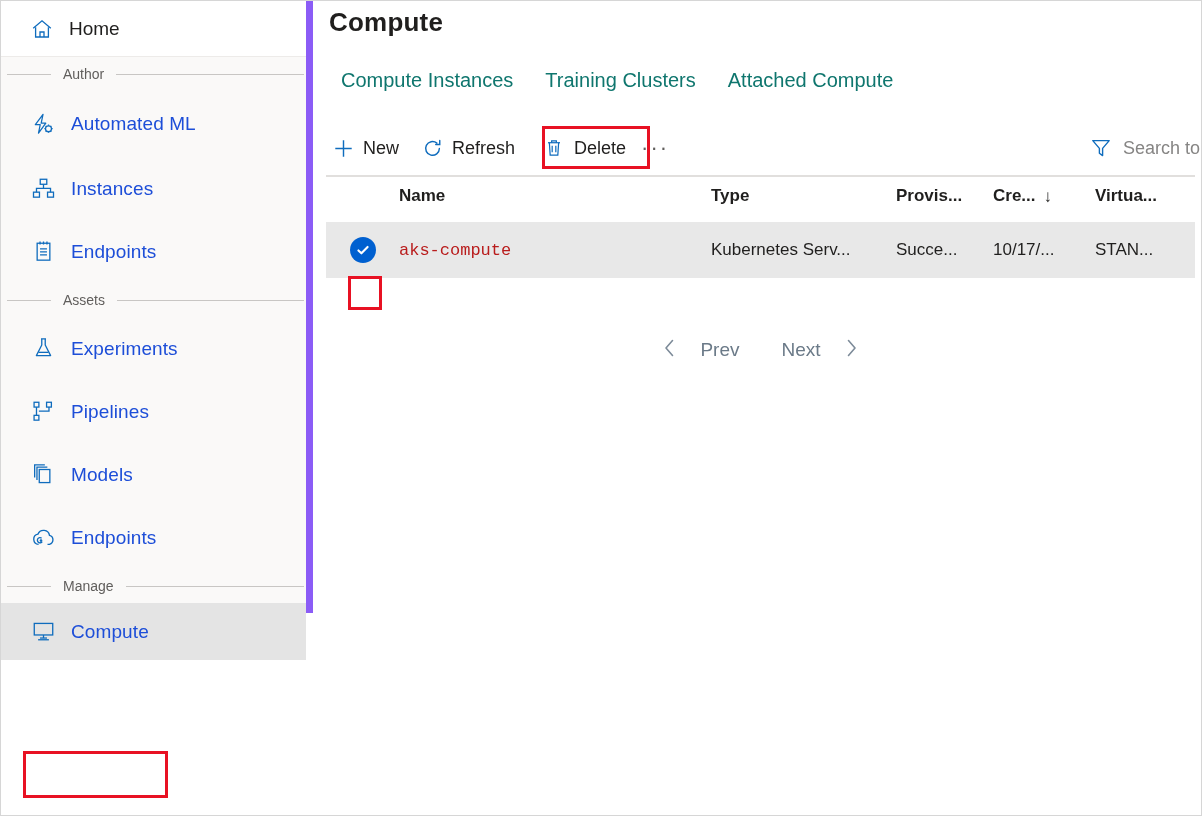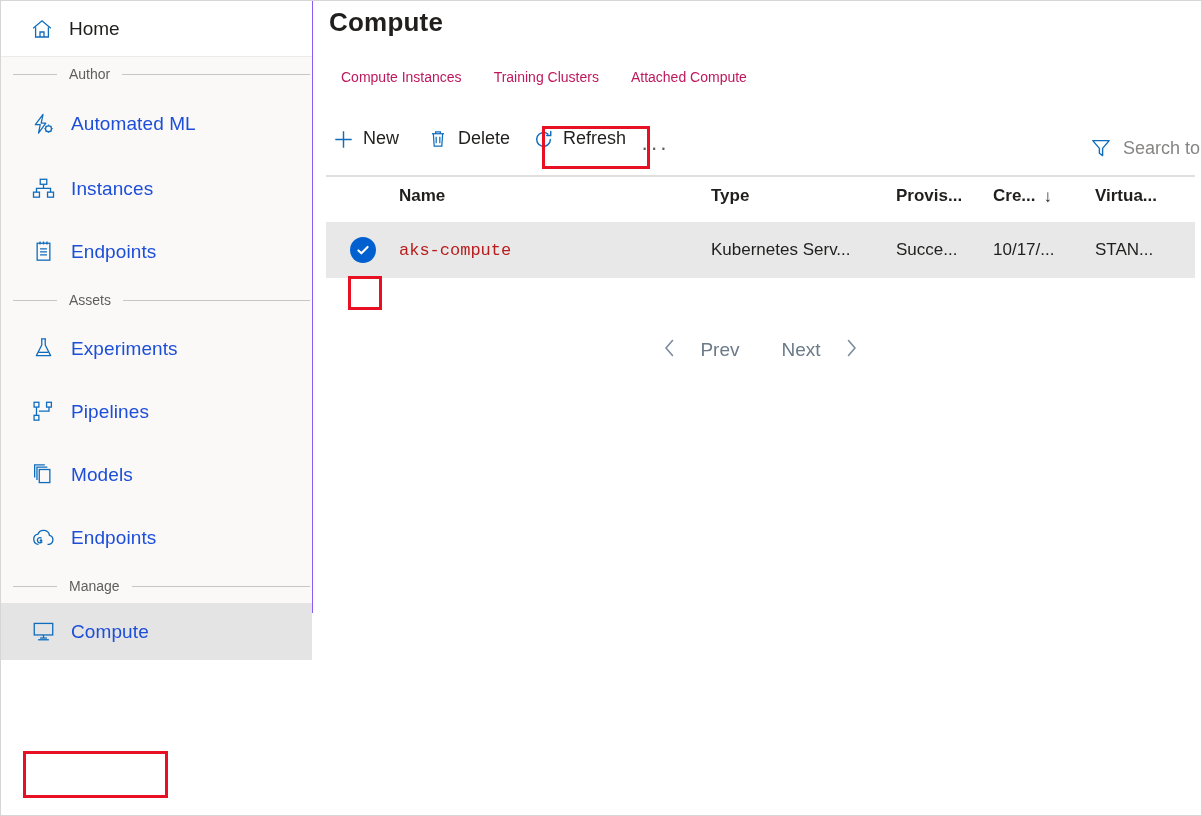--- a/index.html
+++ b/index.html
@@ -25,21 +25,21 @@
     background: #ffffff;
   }
 
   
   .sidebar {
     position: relative;
     width: 312px;
     height: 612px;
     box-sizing: border-box;
     background: #faf9f8;
-    border-right: 1px solid #8b5cf6;
+    border-right: 7px solid #8b5cf6;
     flex: 0 0 312px;
   }
   .home-row {
     height: 56px;
     background: #ffffff;
     display: flex;
     align-items: center;
     padding-left: 28px;
     box-sizing: border-box;
     border-bottom: 1px solid #edebe9;
@@ -76,21 +76,21 @@
   }
   .home-row .label {
     margin-left: 14px;
     font-size: 19px;
     color: #201f1e;
   }
   .group-divider {
     display: flex;
     align-items: center;
     height: 34px;
-    padding-left: 12px;
+    padding-left: 6px;
     user-select: none;
   }
   .group-divider .line-left {
     width: 44px;
     height: 1px;
     background: #c8c6c4;
     flex: 0 0 44px;
   }
   .group-divider .grp-label {
     font-size: 14px;
@@ -134,22 +134,22 @@
   .tabs {
     position: absolute;
     left: 12px;
     top: 68px;
     display: flex;
     align-items: flex-start;
   }
   .tab {
     position: relative;
     padding: 0 16px 14px 16px;
-    font-size: 14px;
-    color: #be185d;
+    font-size: 20px;
+    color: #0f766e;
     white-space: nowrap;
     cursor: default;
   }
   .tab.active {
     font-weight: 700;
   }
   .tab.active::after {
     content: "";
     position: absolute;
     left: 14px;
@@ -162,21 +162,21 @@
   .toolbar {
     position: absolute;
     left: 8px;
     top: 126px;
     height: 42px;
     display: flex;
     align-items: center;
   }
   .tb-btn {
     display: flex;
-    align-items: flex-start;
+    align-items: center;
     height: 40px;
     padding: 0 11px;
     font-size: 18px;
     color: #201f1e;
     cursor: default;
     white-space: nowrap;
     box-sizing: border-box;
   }
   .tb-btn .tb-ico {
     width: 22px;
@@ -447,40 +447,40 @@
 
       <div class="tb-btn">
         <span class="tb-ico">
           <svg width="21" height="21" viewBox="0 0 22 22" fill="none" stroke="#0f6cbd" stroke-width="1.5">
             <path d="M11 2.4 V19.6 M2.4 11 H19.6"></path>
           </svg>
         </span>
         <span>New</span>
       </div>
 
+      <div class="tb-btn">
+        <span class="tb-ico">
+          <svg width="21" height="21" viewBox="0 0 22 22" fill="none" stroke="#0f6cbd" stroke-width="1.5" stroke-linecap="round">
+            <path d="M18.2 11 a7.2 7.2 0 1 1 -2.6 -5.6"></path>
+            <path d="M18.6 2.6 v4.2 h-4.2"></path>
+          </svg>
+        </span>
+        <span>Refresh</span>
+      </div>
+
       <div class="tb-btn" style="margin-left:6px;">
         <span class="tb-ico">
           <svg width="20" height="20" viewBox="0 0 22 22" fill="none" stroke="#0f6cbd" stroke-width="1.35">
             <path d="M4.4 5.2 h13.2"></path>
             <path d="M8.4 5.2 V3.2 h5.2 v2"></path>
             <path d="M5.9 5.2 l0.9 13.6 h8.4 l0.9 -13.6"></path>
             <path d="M9 8.6 v7 M13 8.6 v7"></path>
           </svg>
         </span>
         <span>Delete</span>
-      </div>
-
-      <div class="tb-btn">
-        <span class="tb-ico">
-          <svg width="21" height="21" viewBox="0 0 22 22" fill="none" stroke="#0f6cbd" stroke-width="1.5" stroke-linecap="round">
-            <path d="M18.2 11 a7.2 7.2 0 1 1 -2.6 -5.6"></path>
-            <path d="M18.6 2.6 v4.2 h-4.2"></path>
-          </svg>
-        </span>
-        <span>Refresh</span>
       </div>
 
       <div class="tb-more">···</div>
     </div>
 
     <div class="redbox" style="left:229px; top:125px; width:108px; height:43px;"></div>
 
     <div class="search-box">
       <span class="s-ico">
         <svg width="22" height="22" viewBox="0 0 22 22" fill="none" stroke="#0f6cbd" stroke-width="1.4" stroke-linejoin="round">

